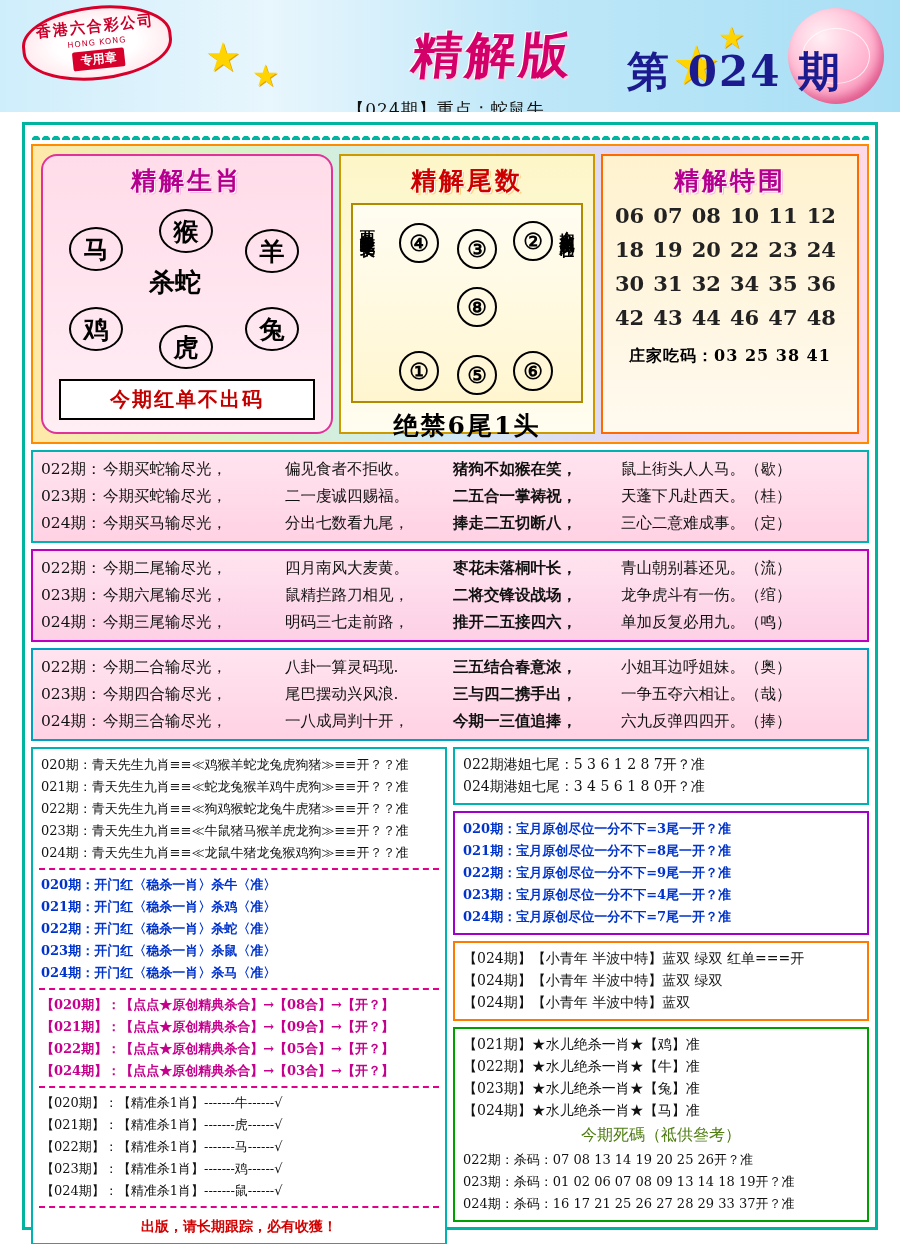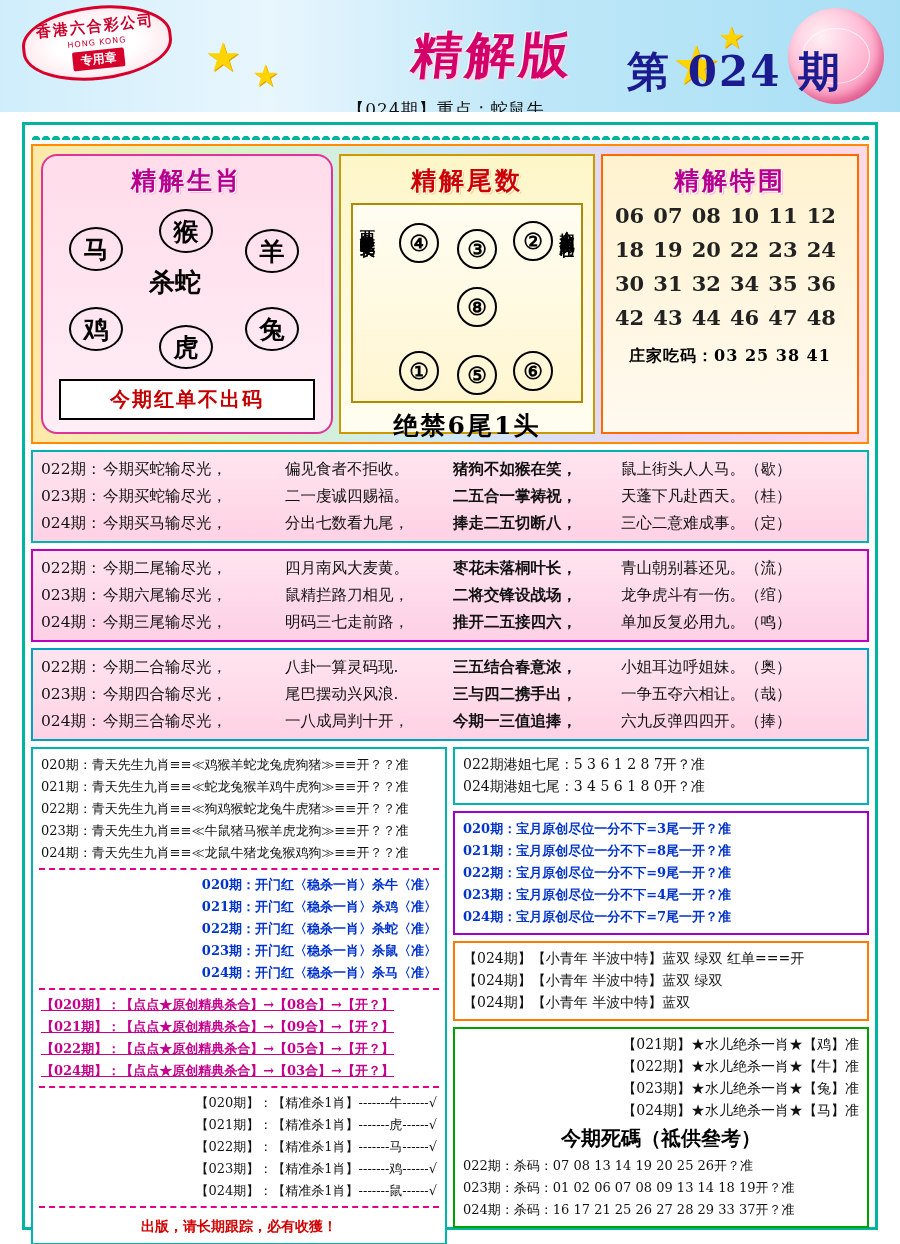--- a/index.html
+++ b/index.html
@@ -270,34 +270,34 @@
     border-top: 2px dashed #e0008c;
     margin: 4px 0;
   }
   .line {
     font-family: "DejaVu Serif", serif;
     font-size: 13px;
     color: #111;
     padding: 2px 2px;
     white-space: nowrap;
   }
-  .line.center { text-align: right; }
-  .line.mag { color: #c4008c; font-weight: bold; text-decoration: underline; }
+  .line.center { text-align: left; }
+  .line.mag { color: #c4008c; font-weight: bold; }
   .line.blu { color: #0033cc; font-weight: bold; }
   .line.big { font-size: 14px; }
   .note {
     text-align: center;
     font-family: "DejaVu Serif", serif;
     font-size: 14px; font-weight: bold; color: #d10000;
     padding: 6px 0 2px;
   }
   .hdr-center {
     text-align: center;
     font-family: "DejaVu Serif", serif;
-    font-size: 20px; font-weight: bold; color: #000000;
+    font-size: 16px; font-weight: normal; color: #4d7c0f;
     padding: 3px 0;
   }
 </style>
 </head>
 <body>
 
 <div class="page">
 
   <div class="header">
     <div class="logo-stamp">

